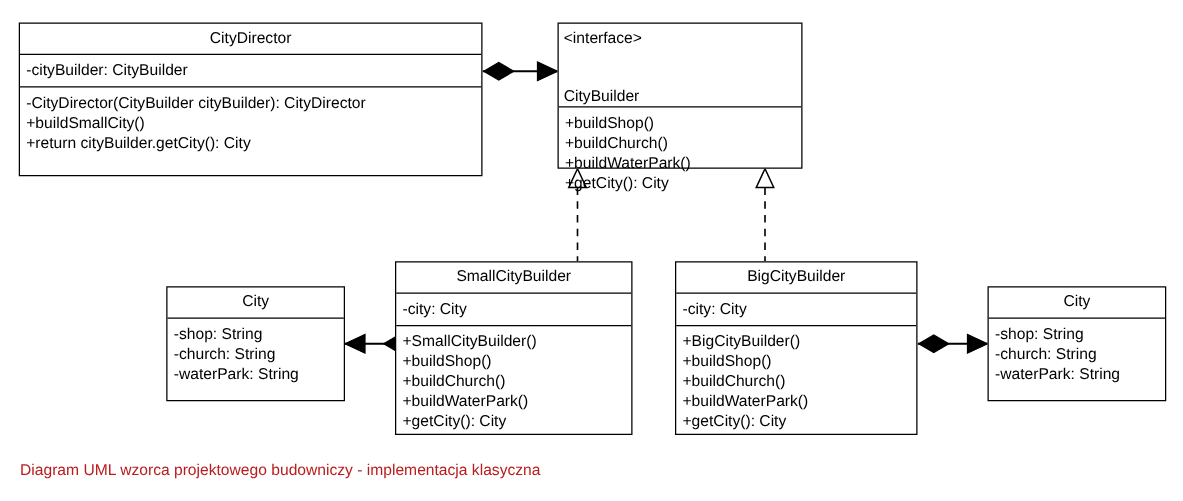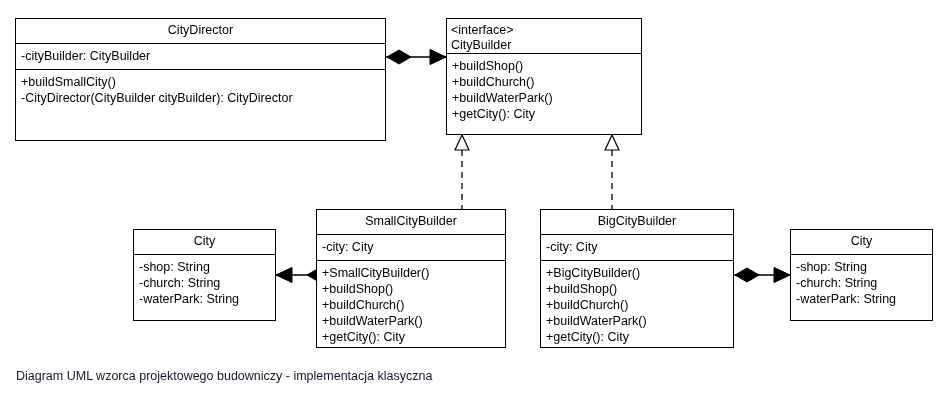--- a/index.html
+++ b/index.html
@@ -47,20 +47,21 @@
     font-size: 12.5px;
     line-height: 15px;
     padding-top: 4px;
     padding-bottom: 0px;
   }
   .uml-stereotype .ster {
     display: block;
   }
   .uml-stereotype .nm {
     display: block;
+    margin-top: 32px;
   }
   .uml-member {
     font-size: 12.5px;
     line-height: 16px;
     text-align: left;
     white-space: nowrap;
   }
   .uml-members-list {
     padding: 4px 4px 5px 5px;
   }
@@ -77,21 +78,21 @@
   }
   .svg-layer-top {
     z-index: 3;
   }
   .caption {
     position: absolute;
     left: 16px;
     top: 368px;
     font-size: 12.5px;
     line-height: 16px;
-    color: #0f172a;
+    color: #b91c1c;
     z-index: 4;
   }
 </style>
 </head>
 <body>
 
 <div id="diagram-canvas">
 
   <svg class="svg-layer" viewBox="0 0 946 401">
 
@@ -123,22 +124,23 @@
       <polygon points="790,275 774,267.5 774,282.5" fill="#000000" stroke="#000000" stroke-width="1"></polygon>
     </g>
   </svg>
 
   <div class="uml-class" style="left:15px; top:18px; width:371px; height:123px;">
     <div class="uml-section uml-name">CityDirector</div>
     <div class="uml-section uml-attrs">
       <div class="uml-member">-cityBuilder: CityBuilder</div>
     </div>
     <div class="uml-section uml-members-list">
+      <div class="uml-member">-CityDirector(CityBuilder cityBuilder): CityDirector</div>
       <div class="uml-member">+buildSmallCity()</div>
-      <div class="uml-member">-CityDirector(CityBuilder cityBuilder): CityDirector</div>
+      <div class="uml-member">+return cityBuilder.getCity(): City</div>
     </div>
   </div>
 
   <div class="uml-class" style="left:446px; top:18px; width:196px; height:117px;">
     <div class="uml-section uml-stereotype">
       <span class="ster">&lt;interface&gt;</span>
       <span class="nm">CityBuilder</span>
     </div>
     <div class="uml-section uml-members-list">
       <div class="uml-member">+buildShop()</div>

